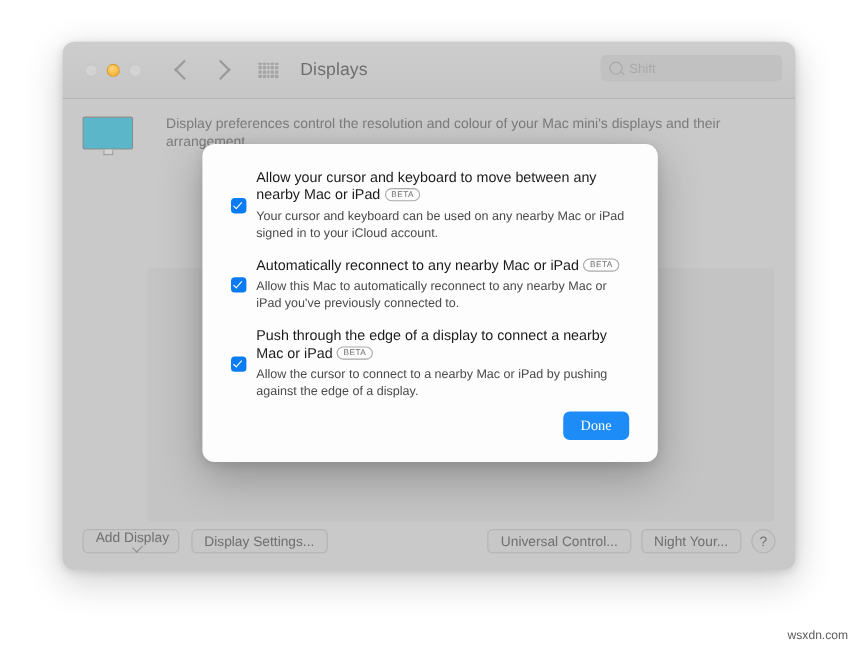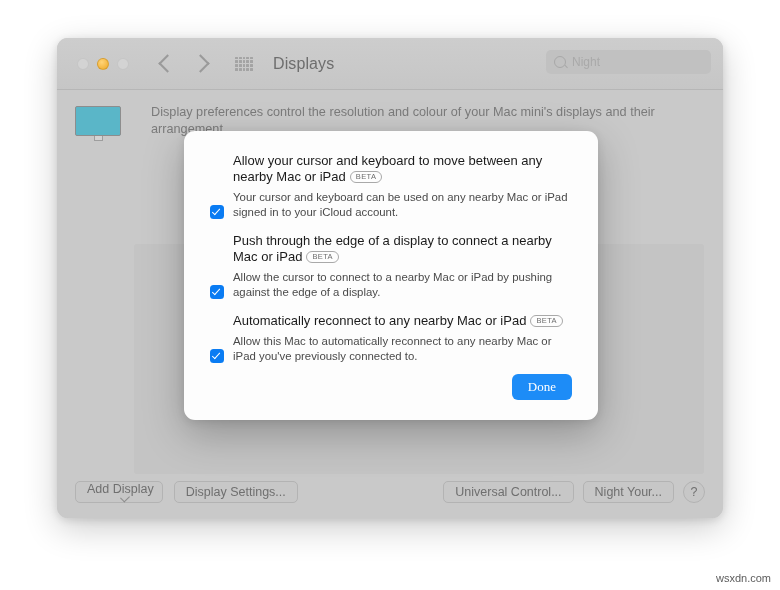--- a/index.html
+++ b/index.html
@@ -242,21 +242,21 @@
     width: 414px;
     height: 289px;
     background: #fdfdfd;
     border-radius: 11px;
     box-shadow: 0 14px 40px rgba(0,0,0,0.26), 0 2px 10px rgba(0,0,0,0.10);
     padding: 22px 26px 0 26px;
     box-sizing: border-box;
   }
   .opt {
     display: flex;
-    align-items: flex-end;
+    align-items: center;
     margin-bottom: 14px;
   }
   .opt:last-of-type { margin-bottom: 0; }
   .checkbox {
     width: 14px;
     height: 14px;
     border-radius: 3.5px;
     background: #0a7cf3;
     flex: none;
     margin-top: 2px;
@@ -365,21 +365,21 @@
         <i></i>
         <i></i>
         <i></i>
         <i></i>
     </div>
 
     <div class="win-title">Displays</div>
 
     <div class="search-field">
       <span class="search-icon"></span>
-      <span class="search-text">Night</span>
+      <span class="search-text">Shift</span>
     </div>
   </div>
 
   <div class="win-body">
 
     <div class="desc-row">
       <div class="display-glyph">
         <div class="screen"></div>
         <div class="stand"></div>
       </div>
@@ -420,30 +420,30 @@
     <span class="checkbox"></span>
     <div class="opt-body">
       <div class="opt-title"><span>Allow your cursor and keyboard to move between any nearby Mac or iPad</span><span class="beta">BETA</span></div>
       <div class="opt-sub">Your cursor and keyboard can be used on any nearby Mac or iPad signed in to your iCloud account.</div>
     </div>
   </div>
 
   <div class="opt">
     <span class="checkbox"></span>
     <div class="opt-body">
-      <div class="opt-title"><span>Push through the edge of a display to connect a nearby Mac or iPad</span><span class="beta">BETA</span></div>
-      <div class="opt-sub">Allow the cursor to connect to a nearby Mac or iPad by pushing against the edge of a display.</div>
+      <div class="opt-title"><span>Automatically reconnect to any nearby Mac or iPad</span><span class="beta">BETA</span></div>
+      <div class="opt-sub">Allow this Mac to automatically reconnect to any nearby Mac or iPad you've previously connected to.</div>
     </div>
   </div>
 
   <div class="opt">
     <span class="checkbox"></span>
     <div class="opt-body">
-      <div class="opt-title"><span>Automatically reconnect to any nearby Mac or iPad</span><span class="beta">BETA</span></div>
-      <div class="opt-sub">Allow this Mac to automatically reconnect to any nearby Mac or iPad you've previously connected to.</div>
+      <div class="opt-title"><span>Push through the edge of a display to connect a nearby Mac or iPad</span><span class="beta">BETA</span></div>
+      <div class="opt-sub">Allow the cursor to connect to a nearby Mac or iPad by pushing against the edge of a display.</div>
     </div>
   </div>
 
   <div class="sheet-footer">
     <button class="done-btn">Done</button>
   </div>
 </div>
 
 <div class="watermark">wsxdn.com</div>
 

